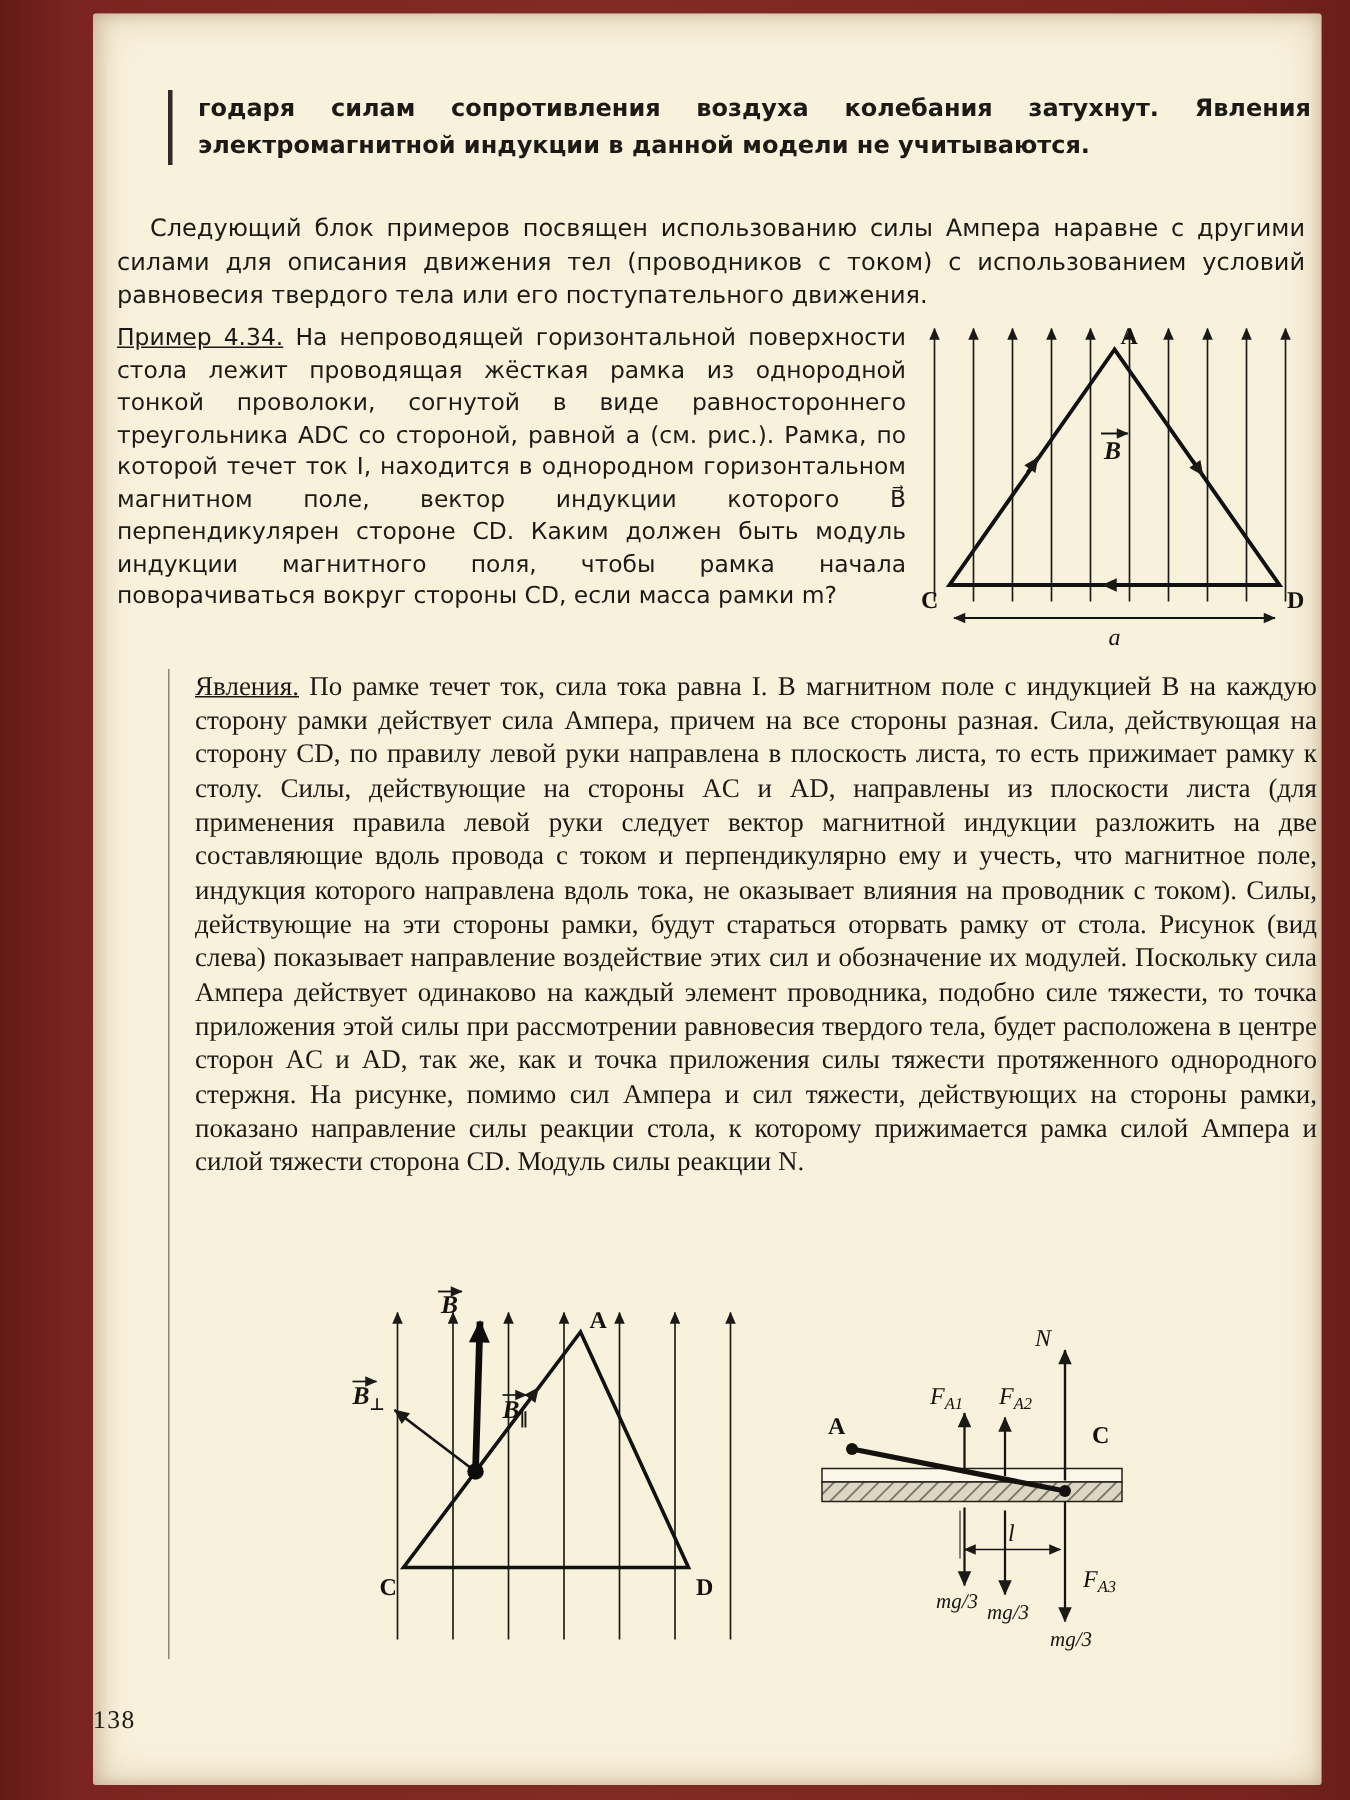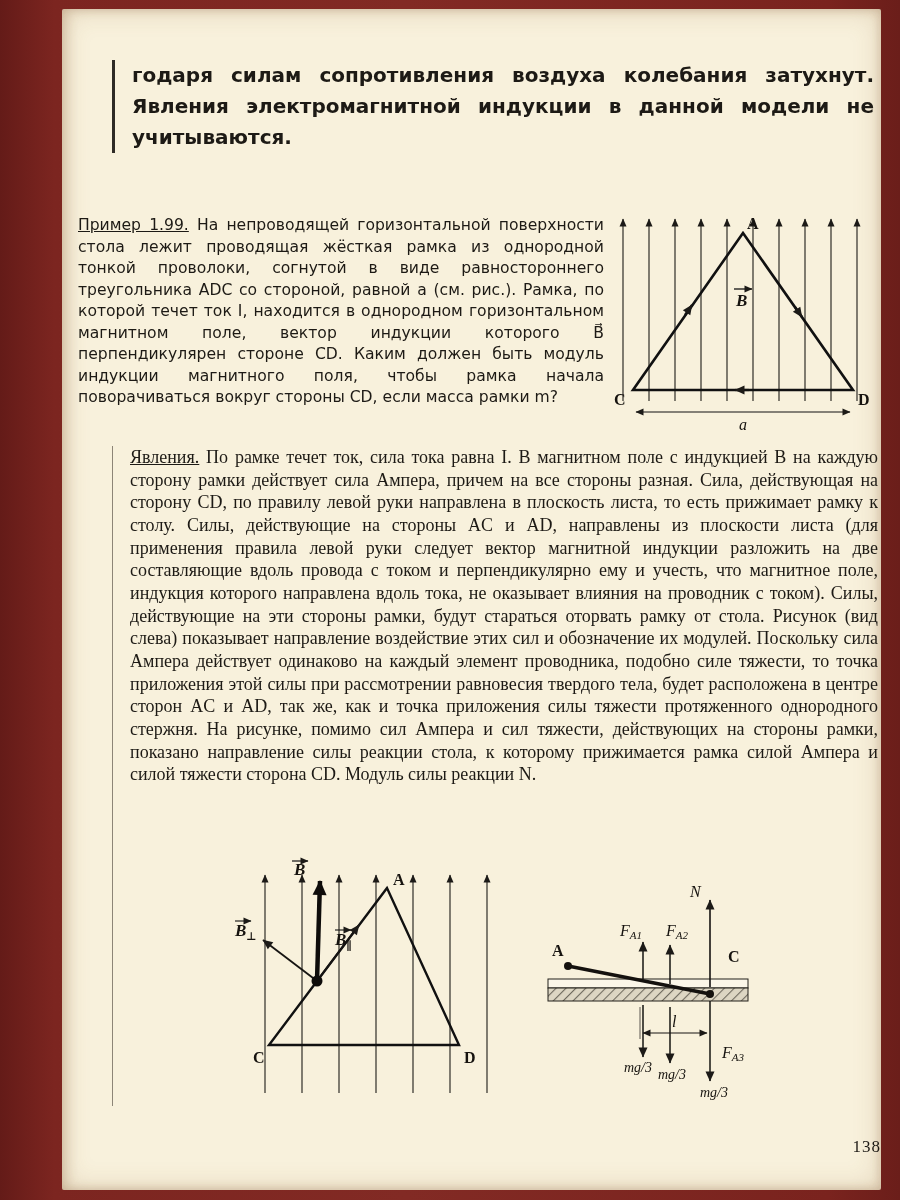--- a/index.html
+++ b/index.html
@@ -10,42 +10,42 @@
   }
   .paper {
     position:absolute; left:62px; top:9px; width:819px; height:1181px;
     background:#f8f1dc; border-radius:2px;
     box-shadow: inset 0 0 28px rgba(140,90,40,.22), inset 5px 0 12px rgba(110,60,30,.18), inset -3px 0 8px rgba(110,60,30,.12);
     color:#1d1a15;
   }
   .quote {
     position:absolute; left:50px; top:51px; width:742px;
     border-left:3px solid #2f2b26; padding-left:17px;
-    font-weight:700; font-size:20px; line-height:1.55; text-align:justify;
+    font-weight:700; font-size:16px; line-height:1.55; text-align:justify;
   }
   .intro {
     position:absolute; left:16px; top:116px; width:792px;
     font-size:16px; line-height:1.42; text-align:justify; text-indent:22px;
   }
   .example {
     position:absolute; left:16px; top:206px; width:526px;
     font-size:15.6px; line-height:1.38; text-align:justify;
   }
   .example .ex-label { text-decoration:underline; }
   .fig1 { position:absolute; left:546px; top:196px; }
   .solution {
     position:absolute; left:68px; top:437px; width:748px; height:420px; overflow:hidden;
     font-family:"Liberation Serif",serif; font-size:18px; line-height:1.26; text-align:justify;
   }
   .solution .sol-label { text-decoration:underline; }
   .vrule { position:absolute; left:50px; top:437px; width:1px; height:660px; background:#8d8577; }
   .fig2 { position:absolute; left:160px; top:846px; }
   .fig3 { position:absolute; left:466px; top:858px; }
   .pagenum {
-    position:absolute; left:0; top:1128px; width:100%; text-align:right;
+    position:absolute; left:0; top:1128px; width:100%; text-align:left;
     font-family:"Liberation Serif",serif; font-size:17px; letter-spacing:1px;
   }
   svg { overflow:visible; }
   svg line, svg path { stroke-linecap:butt; }
   .svg-lbl  { font-family:"Liberation Serif",serif; font-weight:bold; font-size:16px; fill:#16130f; }
   .svg-ital { font-family:"Liberation Serif",serif; font-style:italic; font-size:16px; fill:#16130f; }
   .svg-ital-b { font-family:"Liberation Serif",serif; font-style:italic; font-weight:bold; font-size:17px; fill:#16130f; }
   .svg-subi { font-size:11px; }
   .svg-sub  { font-family:"DejaVu Sans",sans-serif; font-style:normal; font-size:11px; }
   .svg-mg   { font-family:"Liberation Serif",serif; font-style:italic; font-size:14px; fill:#16130f; }
@@ -72,23 +72,24 @@
   </defs>
 </svg>
 
 <div class="book">
   <div class="paper">
 
     <div class="quote">
       <span>годаря силам сопротивления воздуха колебания затухнут. Явления электромагнитной индукции в данной модели не учитываются.</span>
     </div>
 
+    <p class="intro">Следующий блок примеров посвящен использованию силы Ампера наравне с другими силами для описания движения тел (проводников с током) с использованием условий равновесия твердого тела или его поступательного движения.</p>
 
     <div class="example">
-      <span class="ex-label">Пример 1.99.</span>
+      <span class="ex-label">Пример 4.34.</span>
       <span>На непроводящей горизонтальной поверхности стола лежит проводящая жёсткая рамка из однородной тонкой проволоки, согнутой в виде равностороннего треугольника ADC со стороной, равной a (см. рис.). Рамка, по которой течет ток I, находится в однородном горизонтальном магнитном поле, вектор индукции которого B⃗ перпендикулярен стороне CD. Каким должен быть модуль индукции магнитного поля, чтобы рамка начала поворачиваться вокруг стороны CD, если масса рамки m?</span>
     </div>
 
     <div class="fig1">
       <svg width="272" height="228" viewBox="0 0 272 228">
         <g stroke="#1c1a17" stroke-width="1.1">
           <line x1="15" y1="196" x2="15" y2="14" marker-end="url(#arrS)"></line>
           <line x1="41" y1="196" x2="41" y2="14" marker-end="url(#arrS)"></line>
           <line x1="67" y1="196" x2="67" y2="14" marker-end="url(#arrS)"></line>
           <line x1="93" y1="196" x2="93" y2="14" marker-end="url(#arrS)"></line>

